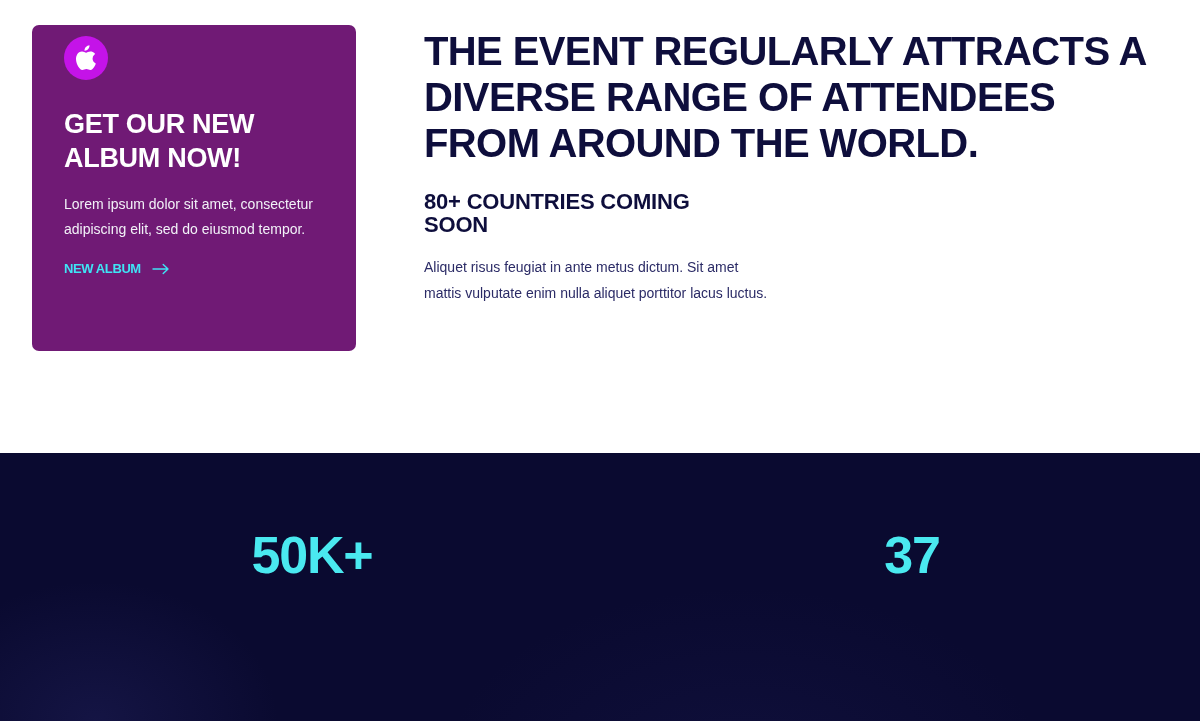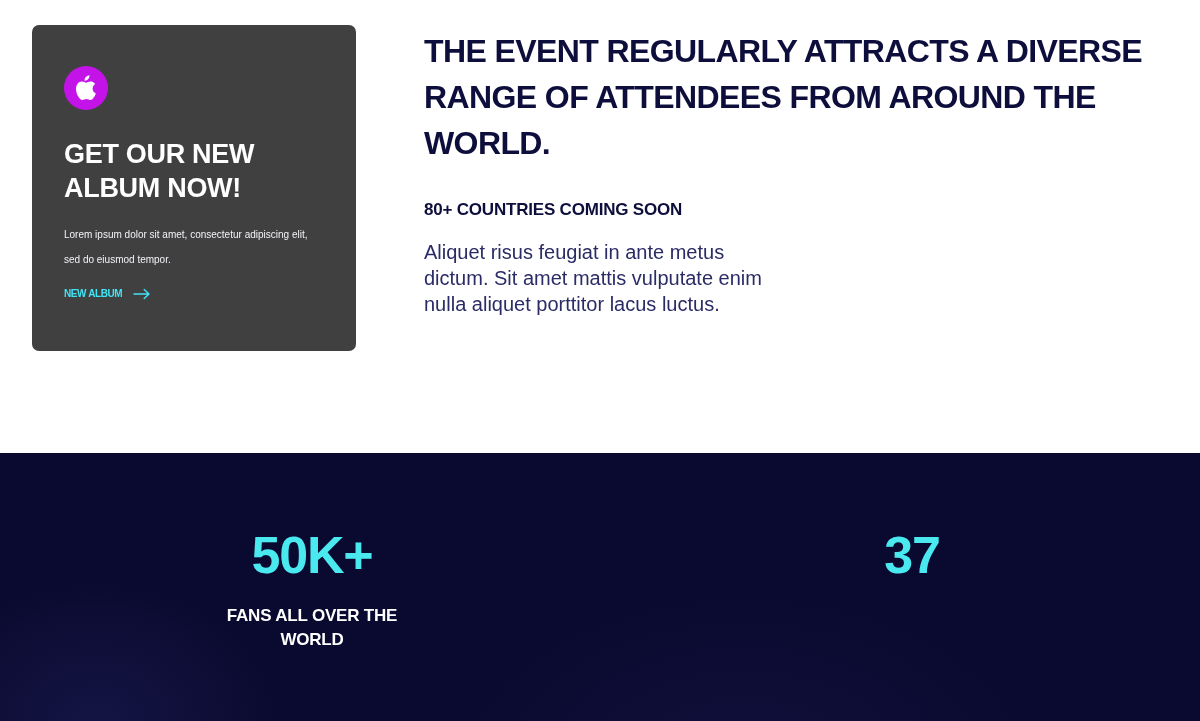--- a/index.html
+++ b/index.html
@@ -29,23 +29,23 @@
     background: #ffffff;
   }
 
   
   .promo-card {
     position: absolute;
     left: 32px;
     top: 25px;
     width: 324px;
     height: 326px;
-    background: #404040;
+    background: #701a75;
     border-radius: 7px;
-    padding: 41px 32px 0 32px;
+    padding: 11px 32px 0 32px;
   }
 
   .promo-icon-badge {
     width: 44px;
     height: 44px;
     border-radius: 50%;
     background: #c413e8;
     display: flex;
     align-items: center;
     justify-content: center;
@@ -61,38 +61,38 @@
     letter-spacing: -0.3px;
     color: #ffffff;
     text-transform: uppercase;
     margin-bottom: 17px;
     transform: scaleX(1.0);
   }
 
   .promo-body {
     font-family: "Liberation Sans", sans-serif;
     font-weight: 400;
-    font-size: 10px;
+    font-size: 14px;
     line-height: 25px;
     color: #f2f2f8;
-    margin-bottom: 11px;
+    margin-bottom: 17px;
     max-width: 255px;
   }
 
   .promo-link {
     display: inline-flex;
     align-items: center;
     gap: 11px;
     text-decoration: none;
     cursor: pointer;
   }
   .promo-link-text {
     font-family: "Liberation Sans", sans-serif;
     font-weight: 700;
-    font-size: 10px;
+    font-size: 13px;
     letter-spacing: -0.4px;
     color: #3fe4f5;
     text-transform: uppercase;
   }
   .promo-link-arrow {
     display:block;
     color:#3fe4f5;
     line-height: 0;
   }
 
@@ -100,44 +100,44 @@
   .editorial {
     position: absolute;
     left: 424px;
     top: 28px;
     width: 740px;
   }
 
   .editorial-heading {
     font-family: "Liberation Sans", sans-serif;
     font-weight: 700;
-    font-size: 32px;
+    font-size: 40px;
     line-height: 46px;
     letter-spacing: -0.6px;
     color: #0e0e3c;
     text-transform: uppercase;
-    margin-bottom: 32px;
+    margin-bottom: 24px;
   }
 
   .editorial-subheading {
     font-family: "Liberation Sans", sans-serif;
     font-weight: 700;
-    font-size: 17px;
+    font-size: 22px;
     line-height: 23px;
     letter-spacing: -0.2px;
     color: #0e0e3c;
     text-transform: uppercase;
     max-width: 310px;
     margin-bottom: 18px;
   }
 
   .editorial-body {
     font-family: "Liberation Sans", sans-serif;
     font-weight: 400;
-    font-size: 20px;
+    font-size: 14px;
     line-height: 26px;
     color: #2b2b66;
     max-width: 345px;
   }
 
   
   .stats-section {
     position: absolute;
     left: 0;
     top: 453px;
@@ -227,21 +227,20 @@
       <p class="editorial-body">Aliquet risus feugiat in ante metus dictum. Sit amet mattis vulputate enim nulla aliquet porttitor lacus luctus.</p>
     </div>
 
   </section>
 
   <section class="stats-section">
     <div class="stats-grid">
 
       <div class="stat-item">
         <div class="stat-value">50K+</div>
-        <div class="stat-label">Fans all over the world</div>
       </div>
 
       <div class="stat-item">
         <div class="stat-value">37</div>
       </div>
 
 
 
     </div>
   </section>

